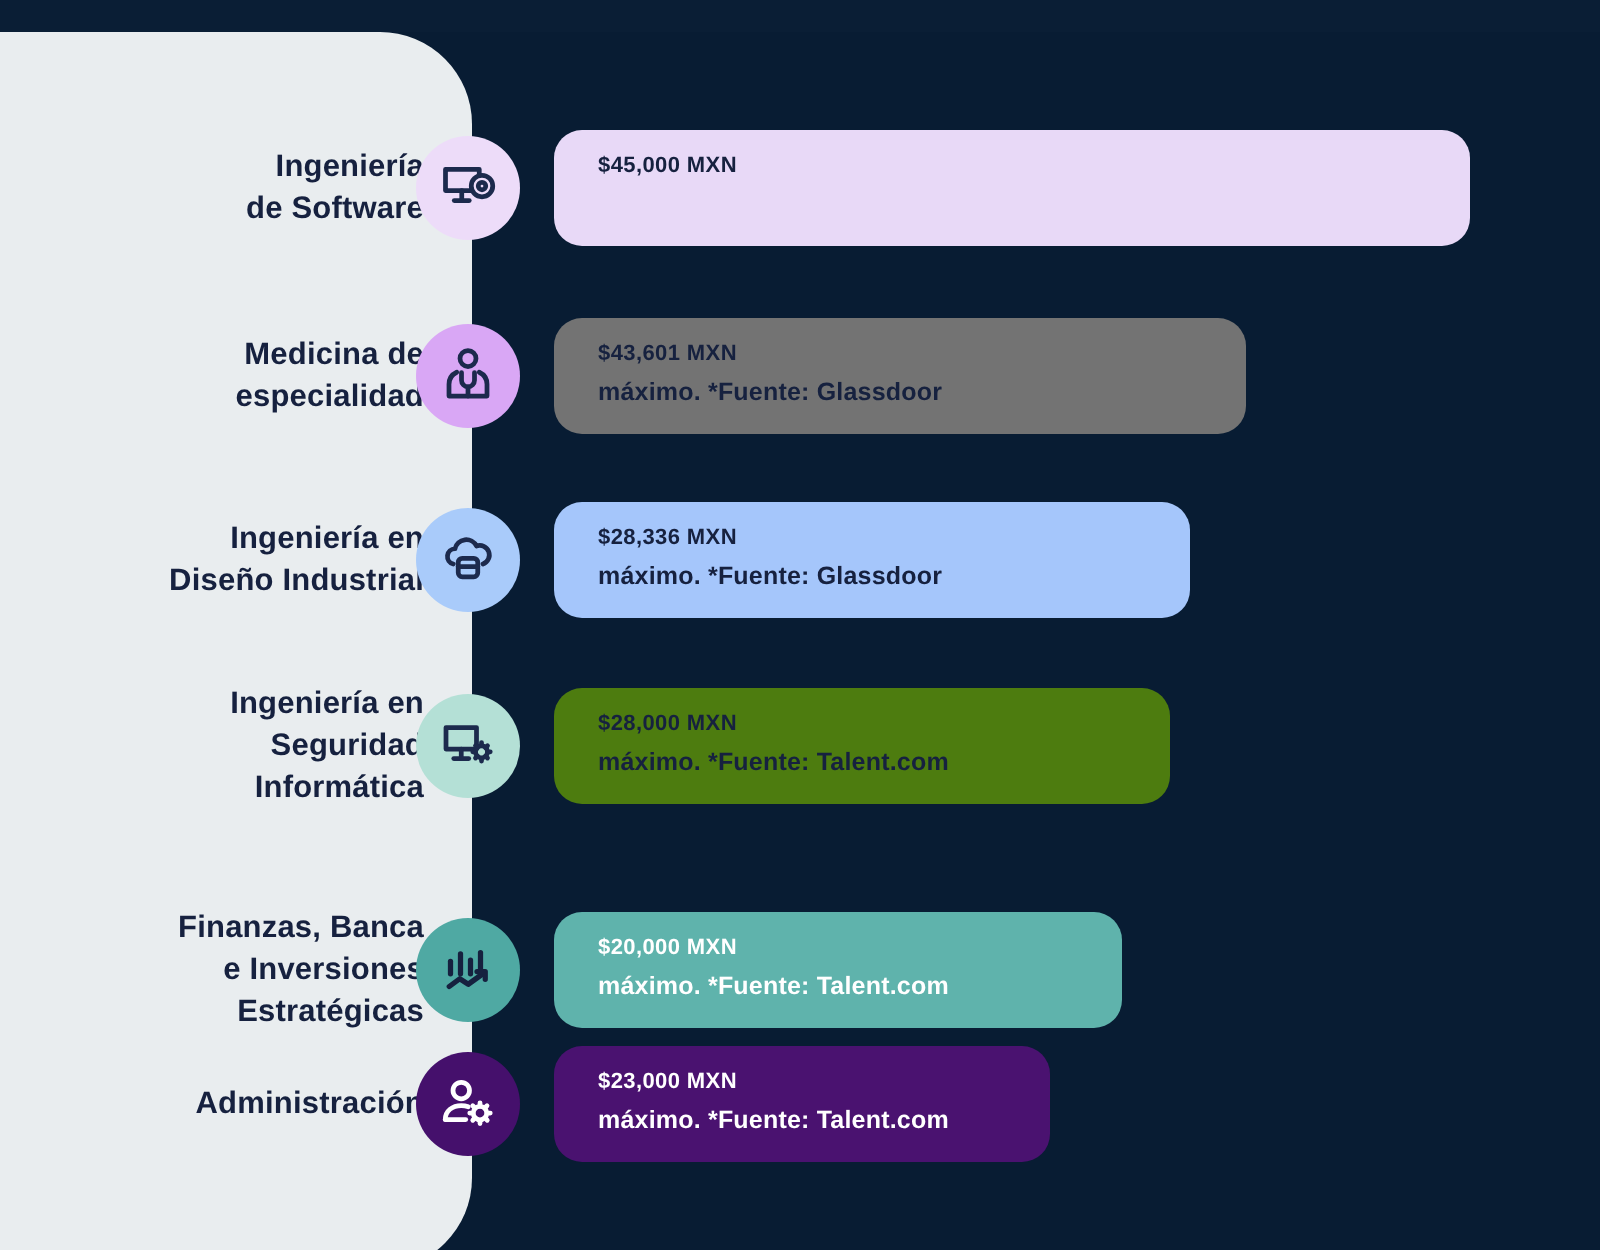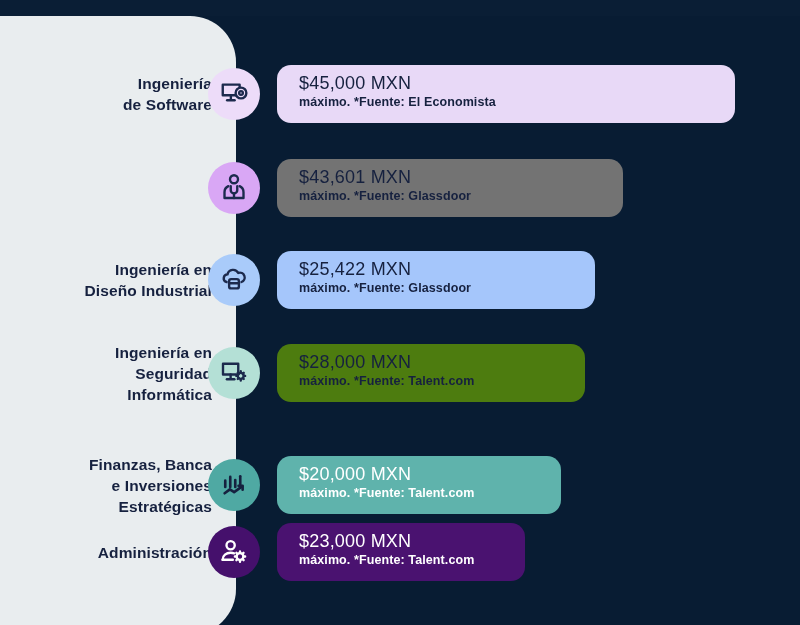--- a/index.html
+++ b/index.html
@@ -78,22 +78,22 @@
     left: 277px;
     top: 50%;
     transform: translateY(-50%);
     height: 58px;
     border-radius: 14px;
     box-sizing: border-box;
     padding: 9px 0 0 22px;
     z-index: 2;
   }
   .bar .amount {
-    font-size: 18px;
-    font-weight: normal;
+    font-size: 11px;
+    font-weight: bold;
     line-height: 19px;
     letter-spacing: 0.2px;
     white-space: nowrap;
   }
   .bar .source {
     font-size: 12.5px;
     font-weight: bold;
     line-height: 18px;
     letter-spacing: 0.1px;
     white-space: nowrap;
@@ -113,25 +113,26 @@
       <svg width="30" height="30" viewBox="0 0 24 24" fill="none" stroke="#1c2a4d" stroke-width="1.9" stroke-linecap="round" stroke-linejoin="round">
         <path d="M3 4.5h13.5v8.5H3z"></path>
         <path d="M9.5 13v3.5"></path>
         <path d="M6.5 17h6"></path>
         <circle cx="17.6" cy="11.2" r="4.3" fill="#eddcf9"></circle>
         <circle cx="17.6" cy="11.2" r="1.5"></circle>
       </svg>
     </div>
     <div class="bar" style="width:458px;background:#e8d9f7">
       <div class="amount" style="color:#16213f">$45,000 MXN</div>
-      <div class="source" style="color:#16213f">máximo. *Fuente: El Economista</div>
     </div>
   </div>
 
   <div class="row" style="top:140px">
+    <div class="row-label">Medicina de
+especialidad</div>
     <div class="row-icon" style="background:#d9a7f5">
       <svg width="30" height="30" viewBox="0 0 24 24" fill="none" stroke="#1c2a4d" stroke-width="1.9" stroke-linecap="round" stroke-linejoin="round">
         <circle cx="12" cy="5" r="3.2"></circle>
         <path d="M7.5 10.5C5.6 11.4 4.4 13.2 4.4 15.3V20h15.2v-4.7c0-2.1-1.2-3.9-3.1-4.8"></path>
         <path d="M9.4 10.6v3.1a2.6 2.6 0 0 0 5.2 0v-3.1"></path>
         <path d="M12 16.3V20"></path>
       </svg>
     </div>
     <div class="bar" style="width:346px;background:#737373">
       <div class="amount" style="color:#16213f">$43,601 MXN</div>
@@ -143,21 +144,21 @@
     <div class="row-label">Ingeniería en
 Diseño Industrial</div>
     <div class="row-icon" style="background:#a9cbfa">
       <svg width="30" height="30" viewBox="0 0 24 24" fill="none" stroke="#1c2a4d" stroke-width="1.9" stroke-linecap="round" stroke-linejoin="round">
         <path d="M6.1 13.6A3.1 3.1 0 0 1 6.8 7.5a4.6 4.6 0 0 1 8.6-1.1 3.6 3.6 0 0 1 2.6 7.2"></path>
         <rect x="8.1" y="11.3" width="7.8" height="7.4" rx="1.6" fill="#a9cbfa"></rect>
         <path d="M8.1 14.6h7.8"></path>
       </svg>
     </div>
     <div class="bar" style="width:318px;background:#a5c6fb">
-      <div class="amount" style="color:#16213f">$25,422 MXN</div>
+      <div class="amount" style="color:#16213f">$28,336 MXN</div>
       <div class="source" style="color:#16213f">máximo. *Fuente: Glassdoor</div>
     </div>
   </div>
 
   <div class="row" style="top:325px">
     <div class="row-label">Ingeniería en
 Seguridad
 Informática</div>
     <div class="row-icon" style="background:#b4e0d6">
       <svg width="30" height="30" viewBox="0 0 24 24" fill="none" stroke="#1c2a4d" stroke-width="1.9" stroke-linecap="round" stroke-linejoin="round">

